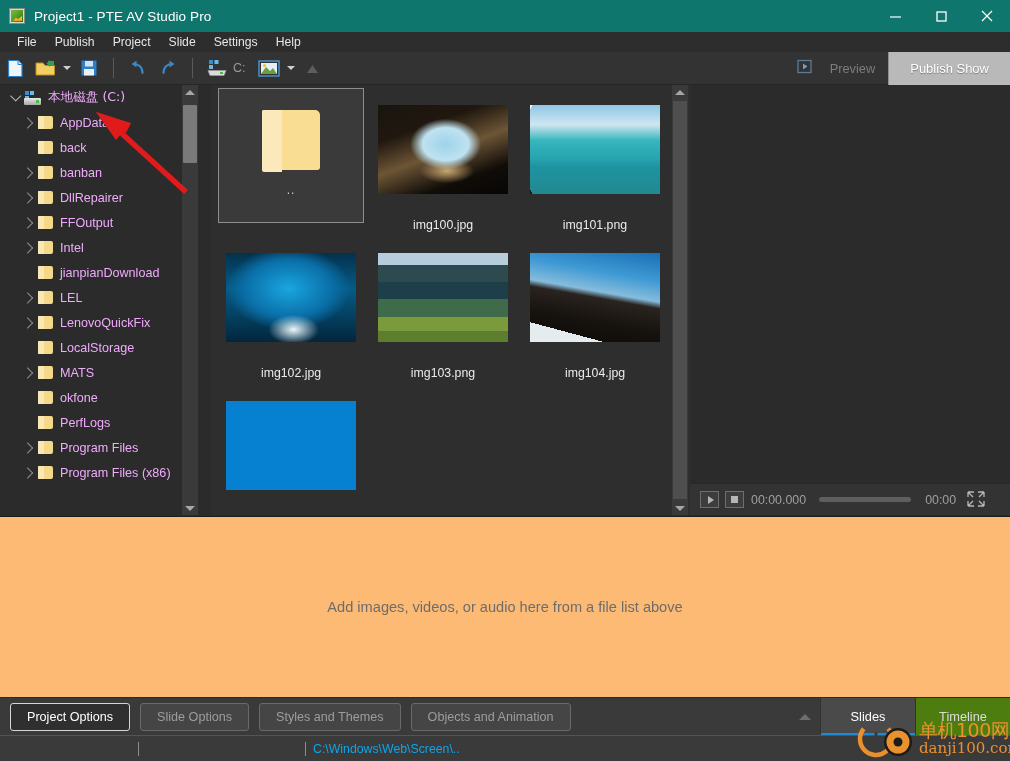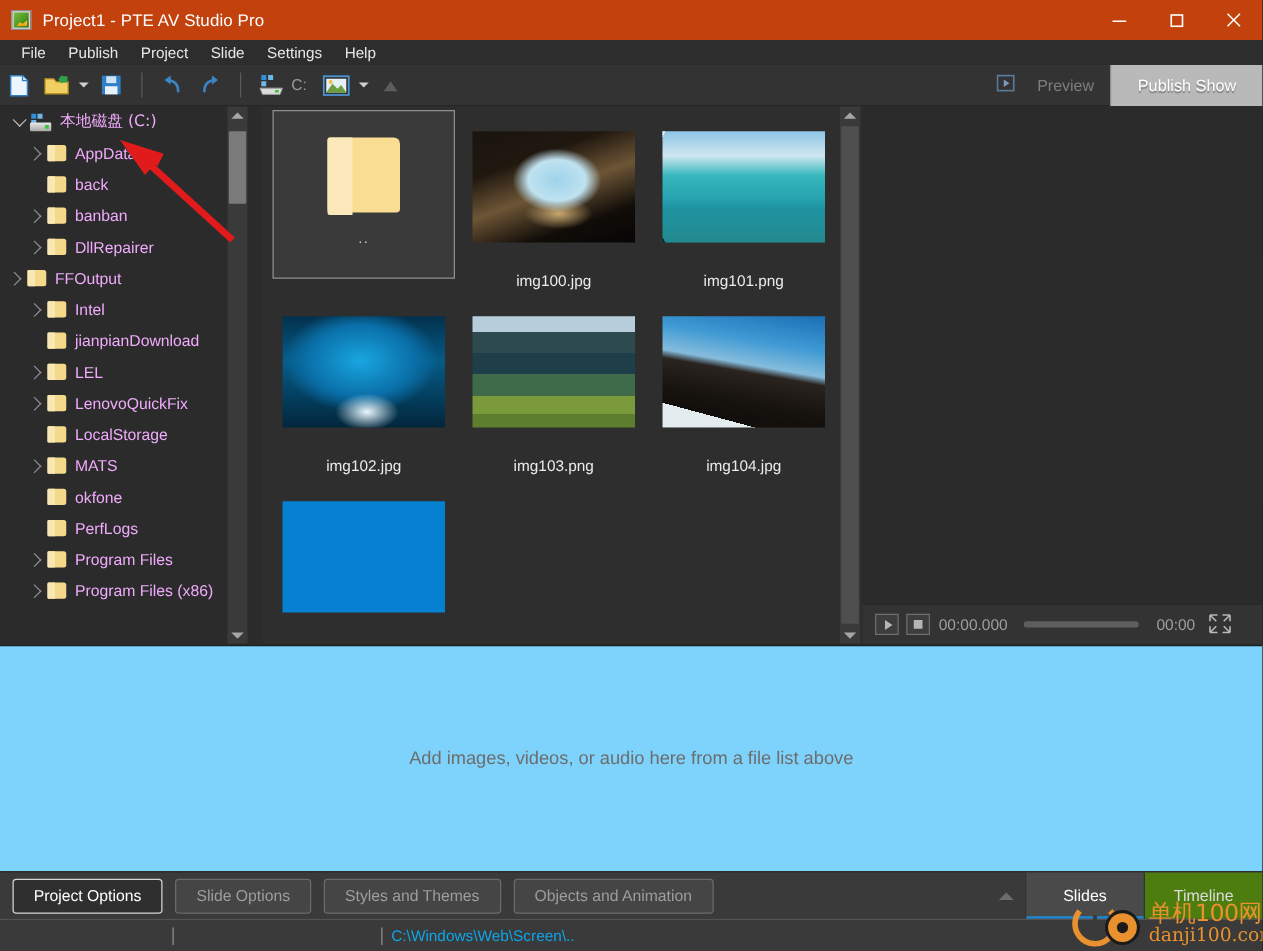--- a/index.html
+++ b/index.html
@@ -8,21 +8,21 @@
     background: #2b2b2b;
     font-family: "Liberation Sans", sans-serif;
     overflow: hidden;
     -webkit-font-smoothing: antialiased;
   }
   #app { position: relative; width: 1010px; height: 761px; }
 
   
   .titlebar {
     position: absolute; left: 0; top: 0; width: 1010px; height: 32px;
-    background: #c2410c; display: flex; align-items: center;
+    background: #0f766e; display: flex; align-items: center;
   }
   .app-icon {
     width: 16px; height: 16px; margin-left: 9px; margin-right: 9px;
     position: relative; background: #d9d9d9; border: 1px solid #8a8a8a;
     flex: 0 0 auto;
   }
   .app-icon::before {
     content: ""; position: absolute; left: 1px; top: 1px;
     width: 12px; height: 12px;
     background: linear-gradient(135deg,#7bbd42 0%, #4e9a22 55%, #2d6d12 100%);
@@ -229,21 +229,21 @@
   .seek {
     flex: 0 0 auto; width: 92px; height: 5px; background:#5e5e5e;
     border-radius:3px; margin-left: 13px;
   }
   .timeright { color:#9f9f9f; font-size:12.4px; margin-left: 14px; }
   .fsbtn { width: 22px; height: 20px; margin-left: 10px; position:relative; flex:0 0 auto; }
 
   
   .slidearea {
     position:absolute; left:0; top: 516px; width: 1010px; height: 181px;
-    background: #7dd3fc; border-top: 1px solid #1d1d1d;
+    background: #fdba74; border-top: 1px solid #1d1d1d;
     display:flex; align-items:center; justify-content:center;
   }
   .drophint { color:#6d6d6d; font-size: 14.6px; }
 
   
   .bottombar {
     position:absolute; left:0; top: 697px; width: 1010px; height: 38px;
     background: #3a3a3a; display:flex; align-items:center;
     border-top: 1px solid #2a2a2a;
   }
@@ -447,21 +447,21 @@
         <div class="trow" style="padding-left:20px">
           <div class="twist closed"></div>
           <div class="folder-ico"></div>
           <div class="tlabel">banban</div>
         </div>
         <div class="trow" style="padding-left:20px">
           <div class="twist closed"></div>
           <div class="folder-ico"></div>
           <div class="tlabel">DllRepairer</div>
         </div>
-        <div class="trow" style="padding-left:4px">
+        <div class="trow" style="padding-left:20px">
           <div class="twist closed"></div>
           <div class="folder-ico"></div>
           <div class="tlabel">FFOutput</div>
         </div>
         <div class="trow" style="padding-left:20px">
           <div class="twist closed"></div>
           <div class="folder-ico"></div>
           <div class="tlabel">Intel</div>
         </div>
         <div class="trow" style="padding-left:20px">

